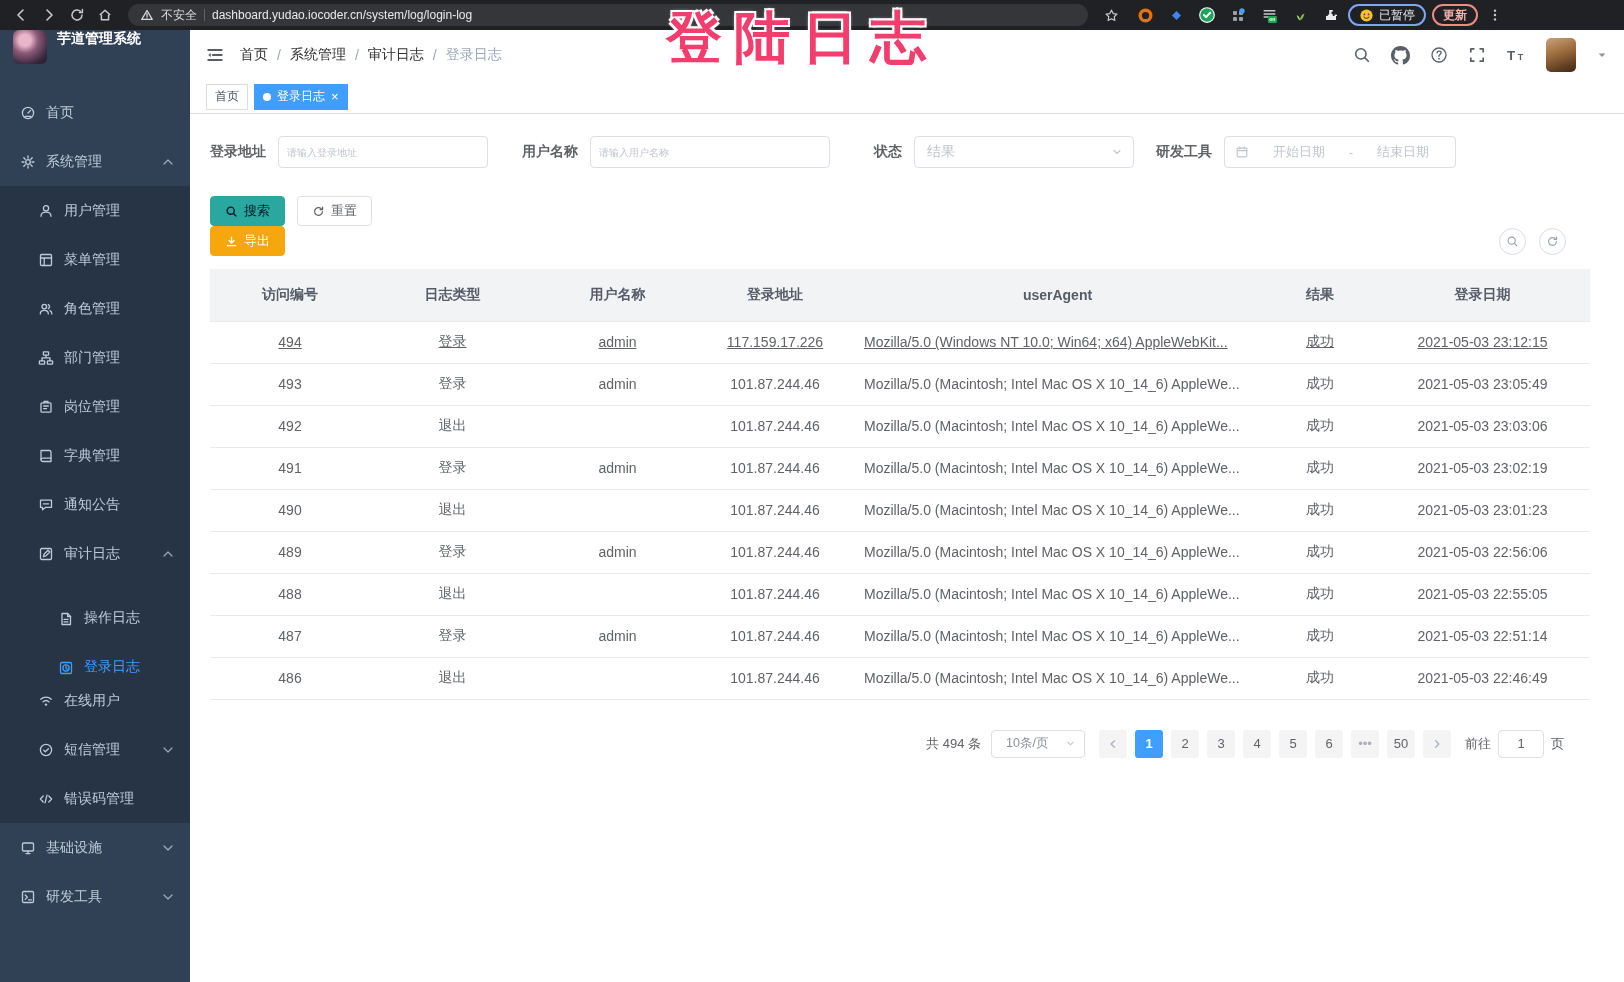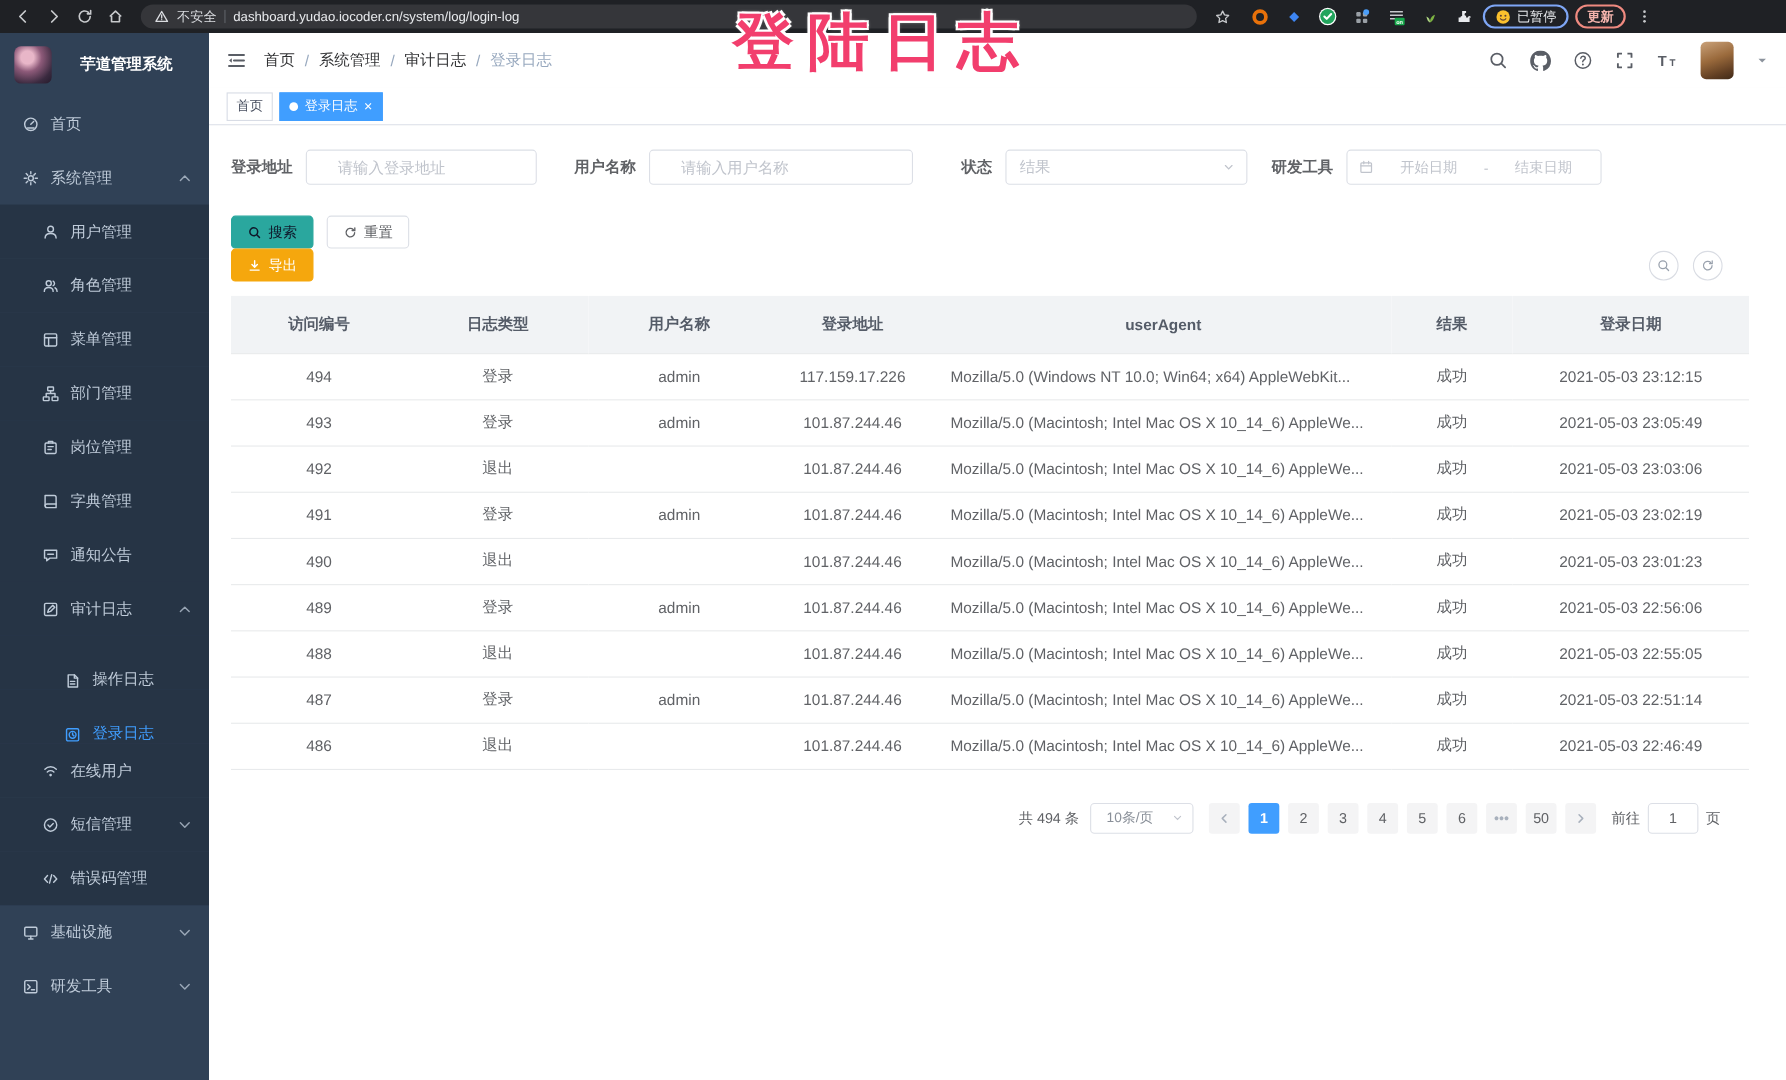--- a/index.html
+++ b/index.html
@@ -14,21 +14,21 @@
   .address .sep { width:1px; height:12px; background:#5f6368; }
   .address .url { color:#e8eaed; white-space:nowrap; overflow:hidden; }
   .ext-row { display:flex; align-items:center; gap:9px; margin-left:6px; }
   .pill { height:22px; display:flex; align-items:center; gap:5px; border-radius:12px; padding:0 9px; font-size:12px; }
   .pill.paused { border:2px solid #7ea6f5; color:#e8eaed; }
   .pill.update { border:2px solid #ef8a80; color:#f3b3ac; font-weight:700; }
 
   
   .app { display:flex; height:952px; }
   .sidebar { width:190px; flex:0 0 190px; background:var(--sidebar-bg,#304156); color:#bfcbd9; overflow:hidden; }
-  .logo-row { height:58px; display:flex; align-items:center; gap:26px; padding:0 13px; }
+  .logo-row { height:58px; display:flex; align-items:flex-start; gap:10px; padding:0 13px; }
   .logo-img { width:34px; height:34px; border-radius:6px; flex:0 0 auto;
       background:radial-gradient(circle at 35% 30%, #e8b6c8 0 18%, #8d5a79 40%, #3a2a3f 75%, #241a2b 100%); }
   .logo-title { color:#fff; font-size:14px; font-weight:700; white-space:nowrap; }
   .menu-item { height:49px; display:flex; align-items:center; gap:10px; font-size:14px; cursor:pointer; position:relative; white-space:nowrap; }
   .menu-item .icon { display:flex; }
   .menu-item.depth0 { padding-left:20px; }
   .menu-item.depth1 { padding-left:38px; background:var(--submenu-bg,#263445); }
   .menu-item.depth2 { padding-left:58px; background:var(--submenu-bg,#263445);align-items:flex-end; }
   .menu-item .arrow { position:absolute; right:14px; opacity:.75; }
   .menu-item.active { color:var(--accent,#409EFF); }
@@ -49,41 +49,41 @@
   .tag { height:26px; padding:0 8px; border:1px solid #d8dce5; background:#fff; font-size:12px; color:#495060; display:flex; align-items:center; gap:6px; cursor:pointer; }
   .tag.active { background:var(--accent,#409EFF); border-color:var(--accent,#409EFF); color:#fff; }
   .tag .dot { width:8px; height:8px; border-radius:50%; background:#fff; }
   .tag .close { font-size:13px; line-height:1; }
 
   .content { flex:1; padding:22px 18px 0 20px; position:relative; background:#fff; }
 
   
   .filter-row { display:flex; align-items:center; font-size:14px; color:#606266; }
   .f-label { font-weight:700; margin-right:12px; white-space:nowrap; }
-  .inp { height:32px; border:1px solid #dcdfe6; border-radius:4px; padding:0 28px; font-size:14px; color:#606266; width:210px; outline:none; background:#fff; }
+  .inp { height:32px; border:1px solid #dcdfe6; border-radius:4px; padding:0 8px; font-size:10px; color:#606266; width:210px; outline:none; background:#fff; }
   .inp::placeholder { color:#c0c4cc; }
   .gap { width:34px; flex:0 0 auto; }
   .sel { width:220px; height:32px; border:1px solid #dcdfe6; border-radius:4px; display:flex; align-items:center; padding:0 10px 0 12px; color:#c0c4cc; font-size:14px; cursor:pointer; background:#fff; }
   .sel .sel-caret { margin-left:auto; color:#c0c4cc; display:flex; }
   .date-range { width:232px; height:32px; border:1px solid #dcdfe6; border-radius:4px; display:flex; align-items:center; padding:0 10px; gap:8px; color:#c0c4cc; font-size:13px; background:#fff; }
   .date-range .d-in { flex:1; text-align:center; white-space:nowrap; }
   .btn-row { display:flex; gap:12px; margin-top:28px; }
   .btn { height:30px; padding:0 14px; border-radius:4px; font-size:13px; display:inline-flex; align-items:center; gap:6px; border:1px solid transparent; cursor:pointer; background:#fff; font-family:inherit; }
   .btn-search { background:var(--search-btn,#2aa79e); border-color:var(--search-btn,#2aa79e); color:#0f172a; }
   .btn-reset { border-color:#dcdfe6; color:#606266; }
   .toolbar-row { display:flex; align-items:center; }
   .btn-export { background:var(--export-btn,#f5a70d); border-color:var(--export-btn,#f5a70d); color:#fff; }
   .tool-circles { margin-left:auto; display:flex; gap:13px; padding-right:40px; }
   .circle-btn { width:27px; height:27px; border-radius:50%; border:1px solid #d9dce3; background:#fff; display:flex; align-items:center; justify-content:center; color:#98a0ac; cursor:pointer; }
 
   
   table { width:1380px; border-collapse:collapse; font-size:14px; color:#606266; margin-top:13px; table-layout:fixed; }
   thead th { background:#f1f3f5; height:52px; font-weight:600; color:#555c68; text-align:center; font-size:14px; }
   tbody td { height:42px; border-bottom:1px solid #e8eaec; text-align:center; overflow:hidden; white-space:nowrap; text-overflow:ellipsis; }
-  tbody tr:first-child td { border-top:1px solid #e8eaec; }
+  tbody tr:first-child td { border-top:1px solid #e8eaec;text-decoration:underline; }
   td.left, th.left-h { text-align:left; padding-left:14px; }
 
   
   .pagination { display:flex; align-items:center; justify-content:flex-end; margin-top:30px; padding-right:42px; font-size:13px; color:#606266; gap:10px; }
   .page-size { width:94px; height:28px; border:1px solid #dcdfe6; border-radius:4px; display:flex; align-items:center; padding:0 8px 0 14px; color:#8a9099; font-size:12.5px; cursor:pointer; background:#fff; }
   .page-size .sel-caret { margin-left:auto; display:flex; color:#c0c4cc; }
   .pager { display:flex; gap:8px; margin:0 4px; }
   .page-btn { min-width:28px; height:28px; padding:0 4px; background:#f4f4f5; border-radius:3px; display:flex; align-items:center; justify-content:center; font-size:13px; color:#606266; cursor:pointer; }
   .page-btn.active { background:var(--accent,#409EFF); color:#fff; font-weight:700; }
   .page-btn.nav-pg { color:#a8b0bc; }
@@ -251,35 +251,35 @@
               <svg width="16" height="16" viewBox="0 0 16 16" fill="none" stroke="currentColor" stroke-width="1.3" stroke-linecap="round" stroke-linejoin="round">
                 <circle cx="8" cy="5.3" r="2.6"></circle>
                 <path d="M3 13.3c0-2.7 2.2-4.1 5-4.1s5 1.4 5 4.1"></path>
               </svg>
             </span>
             <span>用户管理</span>
           </div>
           <div class="menu-item depth1">
             <span class="icon ">
               <svg width="16" height="16" viewBox="0 0 16 16" fill="none" stroke="currentColor" stroke-width="1.3" stroke-linecap="round" stroke-linejoin="round">
+                <rect x="2.5" y="2.5" width="11" height="11" rx="1"></rect>
+                <path d="M2.5 6h11M6.2 6v7.5"></path>
+              </svg>
+            </span>
+            <span>菜单管理</span>
+          </div>
+          <div class="menu-item depth1">
+            <span class="icon ">
+              <svg width="16" height="16" viewBox="0 0 16 16" fill="none" stroke="currentColor" stroke-width="1.3" stroke-linecap="round" stroke-linejoin="round">
                 <circle cx="6.3" cy="5.6" r="2.3"></circle>
                 <path d="M2.3 12.9c0-2.3 1.8-3.5 4-3.5s4 1.2 4 3.5"></path>
                 <path d="M10.3 3.6a2.3 2.3 0 0 1 0 4.1M12 9.6c1.3.6 1.9 1.6 1.9 3.3"></path>
               </svg>
             </span>
             <span>角色管理</span>
-          </div>
-          <div class="menu-item depth1">
-            <span class="icon ">
-              <svg width="16" height="16" viewBox="0 0 16 16" fill="none" stroke="currentColor" stroke-width="1.3" stroke-linecap="round" stroke-linejoin="round">
-                <rect x="2.5" y="2.5" width="11" height="11" rx="1"></rect>
-                <path d="M2.5 6h11M6.2 6v7.5"></path>
-              </svg>
-            </span>
-            <span>菜单管理</span>
           </div>
           <div class="menu-item depth1">
             <span class="icon ">
               <svg width="16" height="16" viewBox="0 0 16 16" fill="none" stroke="currentColor" stroke-width="1.3" stroke-linecap="round" stroke-linejoin="round">
                 <rect x="5.4" y="1.8" width="5.2" height="3.4" rx=".5"></rect>
                 <rect x="1.4" y="10.8" width="5.2" height="3.4" rx=".5"></rect>
                 <rect x="9.4" y="10.8" width="5.2" height="3.4" rx=".5"></rect>
                 <path d="M8 5.2v2.6M4 10.8V7.8h8v3"></path>
               </svg>
             </span>

